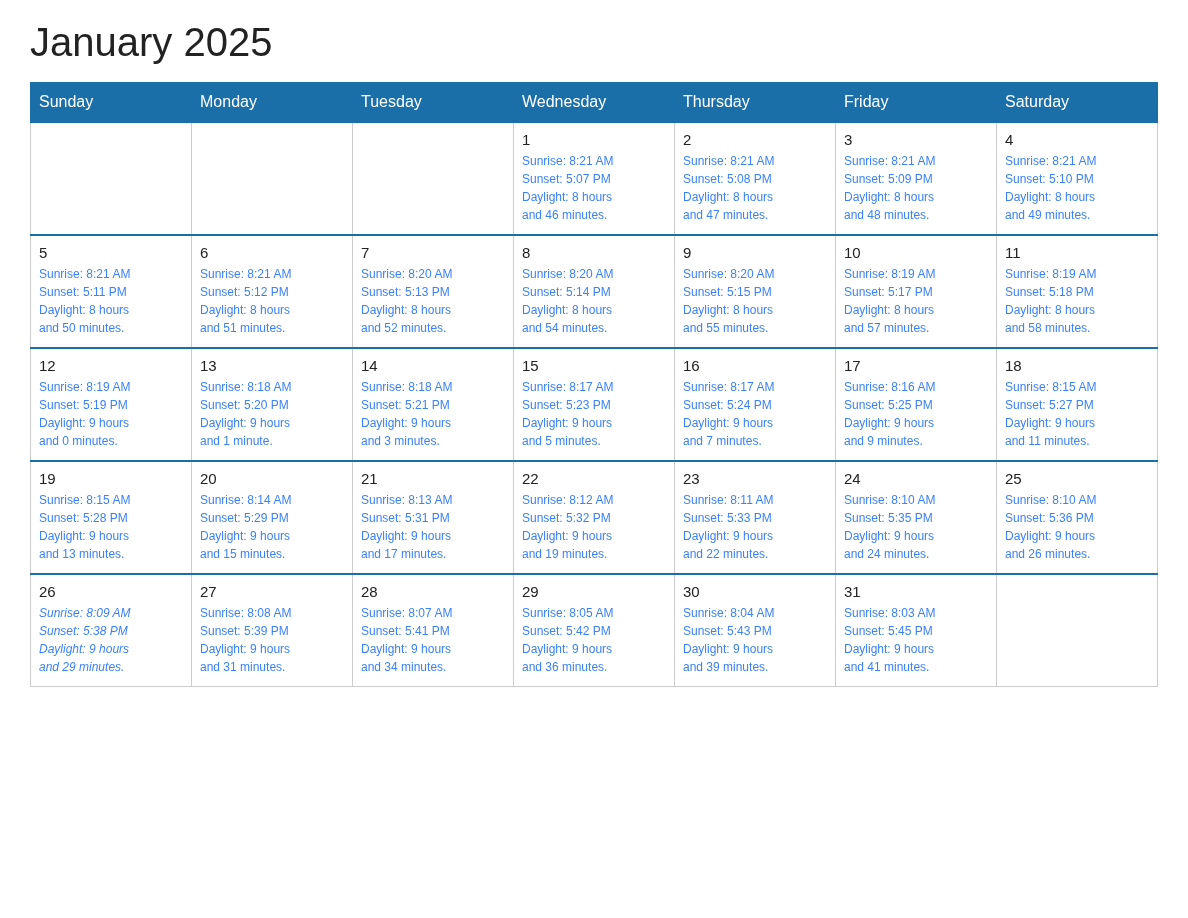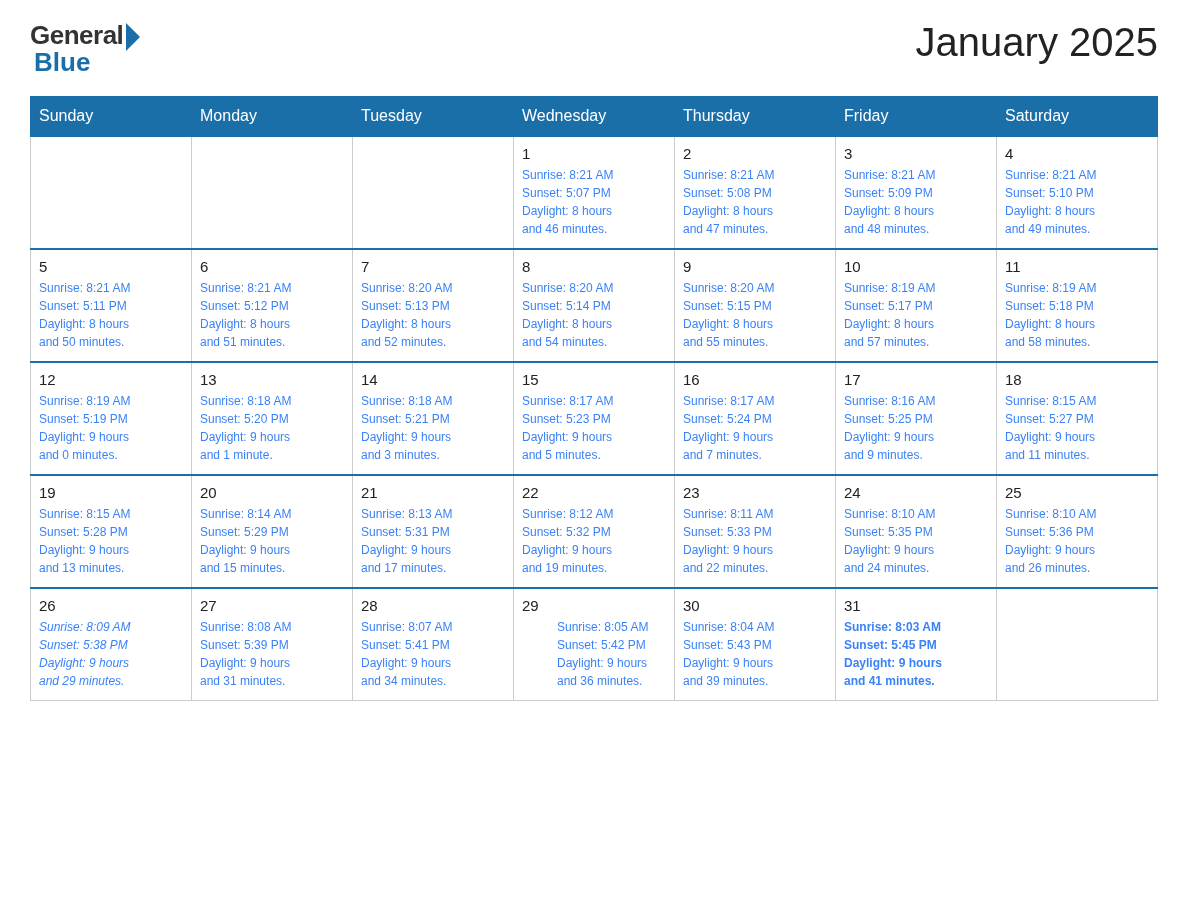--- a/index.html
+++ b/index.html
@@ -95,29 +95,20 @@
     .logo-line2 {
       display: flex;
       align-items: center;
       margin-top: -4px;
     }
   </style>
 </head>
 <body>
 
 <div class="header">
-  <div class="logo">
-    <div class="logo-top">
-      <span class="logo-general">General</span>
-      <div class="logo-arrow"></div>
-    </div>
-    <div class="logo-line2">
-      <span style="font-size:26px;font-weight:bold;color:#1a6fa8;margin-left:4px;">Blue</span>
-    </div>
-  </div>
   <div class="title-block">
     <div class="month-year">January 2025</div>
   </div>
 </div>
 
 <table class="calendar">
   <thead>
     <tr>
     <th>Sunday</th>
         <th>Monday</th>
@@ -332,35 +323,35 @@
         </td>
         <td>
           <div class="day-number">28</div>
           <div class="day-info" style="white-space: pre-line;">Sunrise: 8:07 AM
 Sunset: 5:41 PM
 Daylight: 9 hours
 and 34 minutes.</div>
         </td>
         <td>
           <div class="day-number">29</div>
-          <div class="day-info" style="white-space: pre-line; margin-left: 35px;">Sunrise: 8:05 AM
+          <div class="day-info" style="white-space: pre-line;">Sunrise: 8:05 AM
 Sunset: 5:42 PM
 Daylight: 9 hours
 and 36 minutes.</div>
         </td>
         <td>
           <div class="day-number">30</div>
           <div class="day-info" style="white-space: pre-line;">Sunrise: 8:04 AM
 Sunset: 5:43 PM
 Daylight: 9 hours
 and 39 minutes.</div>
         </td>
         <td>
           <div class="day-number">31</div>
-          <div class="day-info" style="white-space: pre-line; font-weight: bold;">Sunrise: 8:03 AM
+          <div class="day-info" style="white-space: pre-line;">Sunrise: 8:03 AM
 Sunset: 5:45 PM
 Daylight: 9 hours
 and 41 minutes.</div>
         </td>
         <td class="empty-cell"></td>
       </tr>
     </tbody>
 </table>
 
 </body></html>

